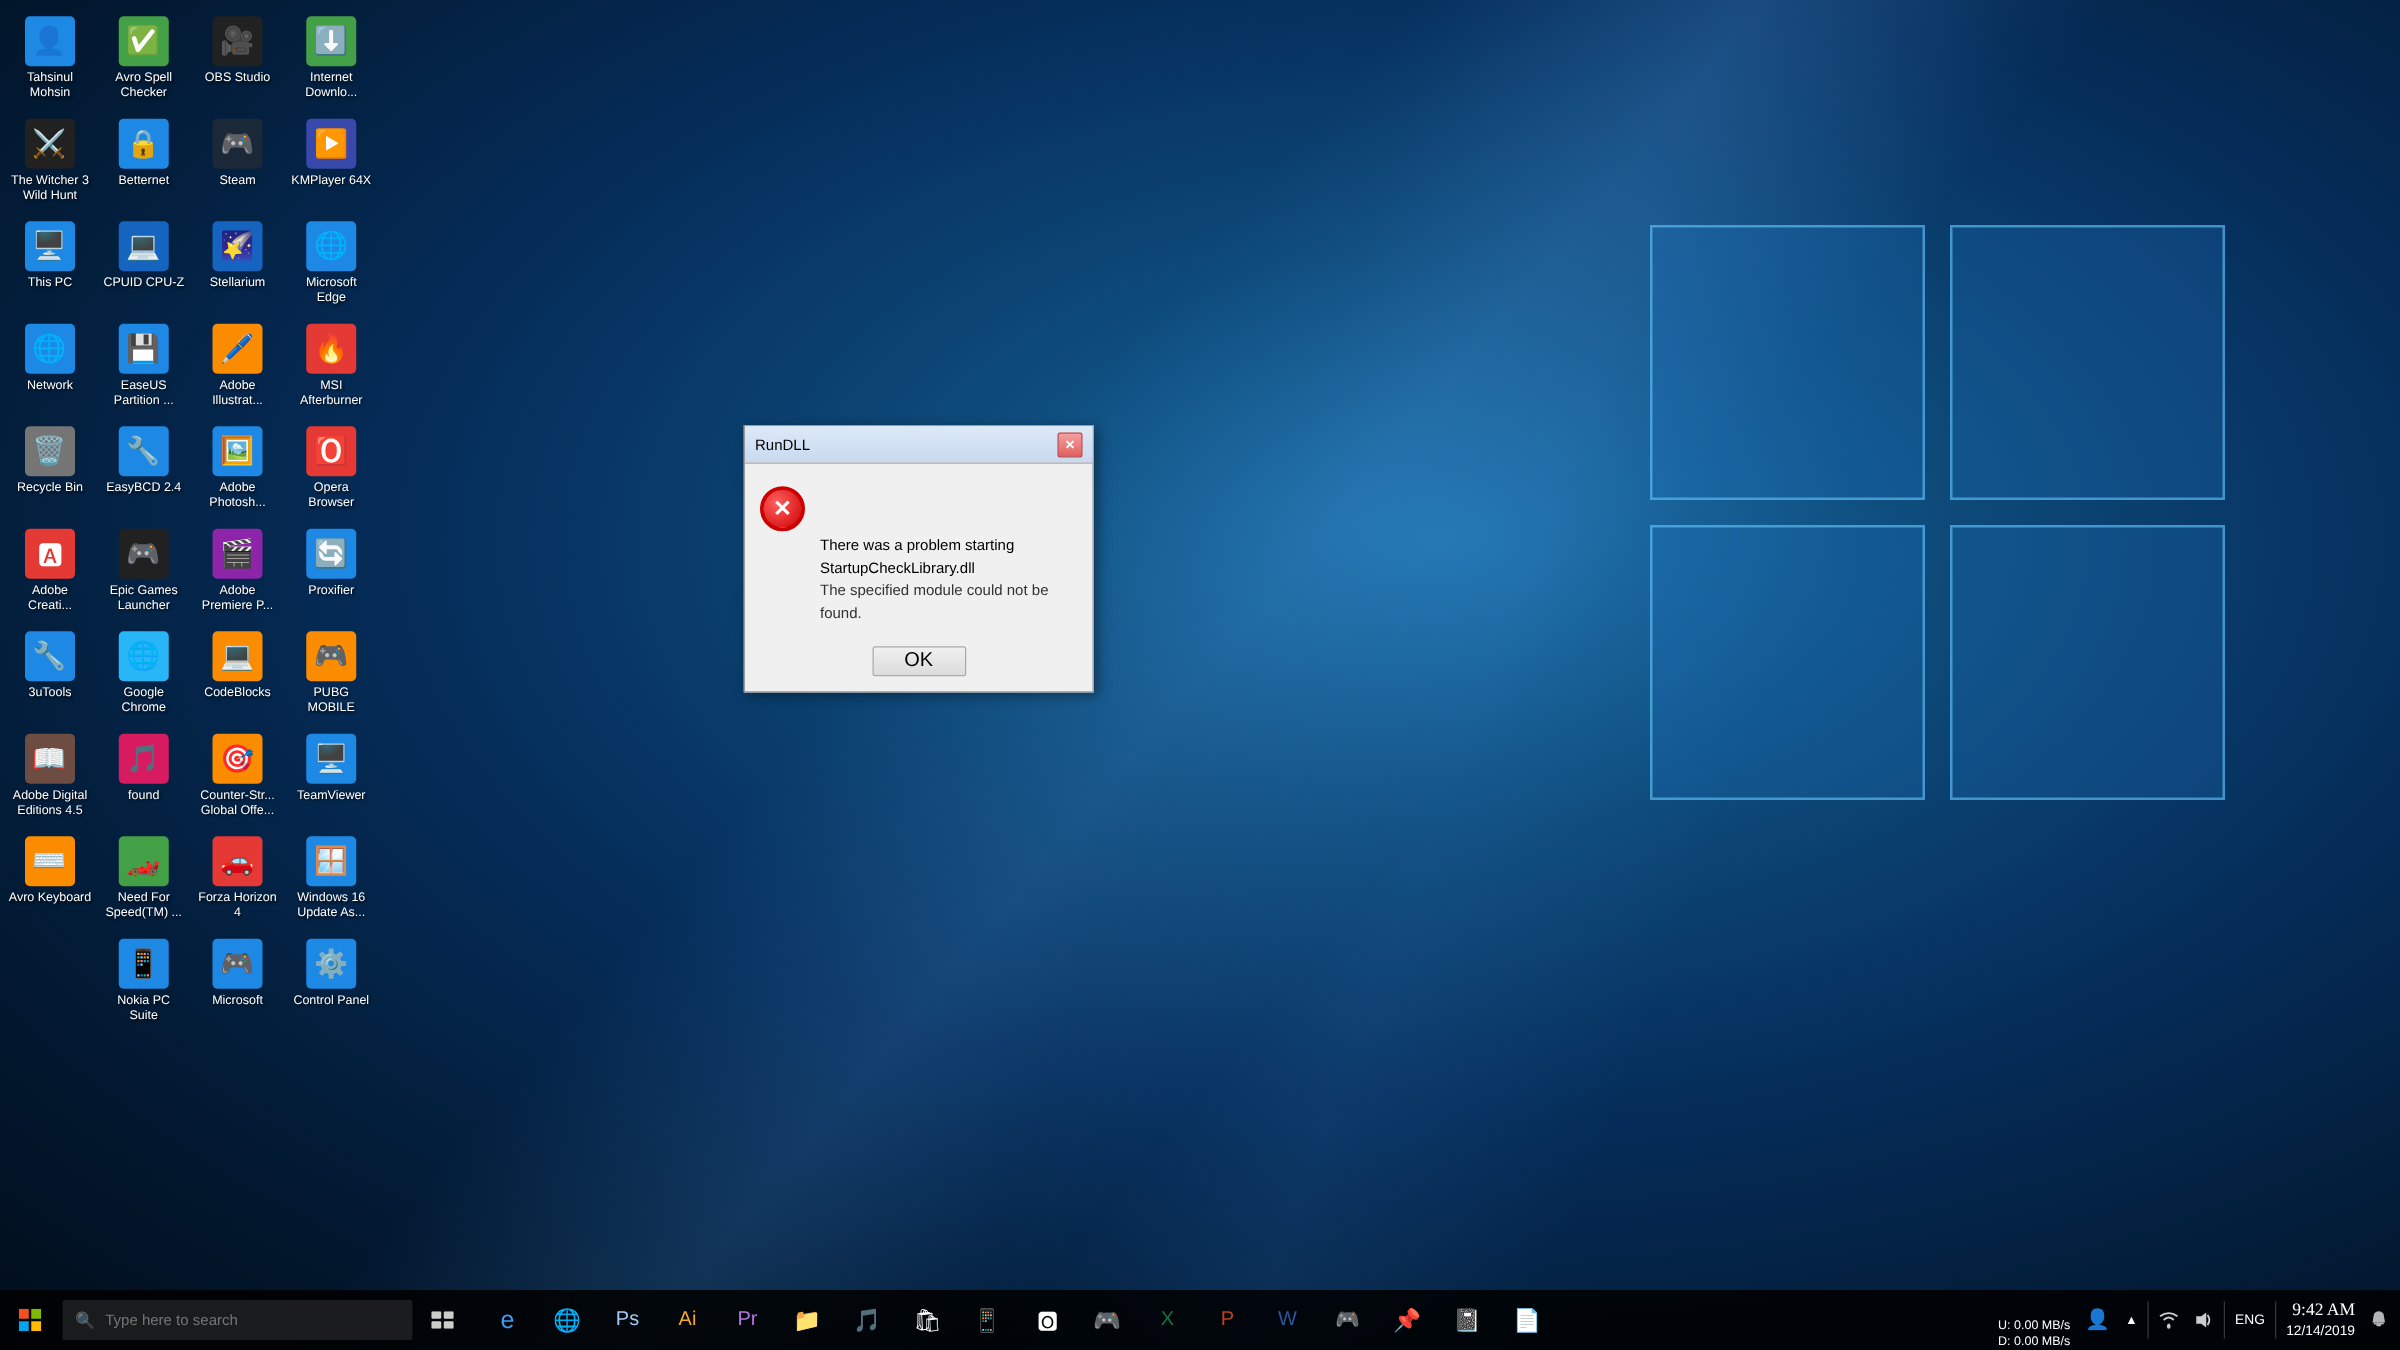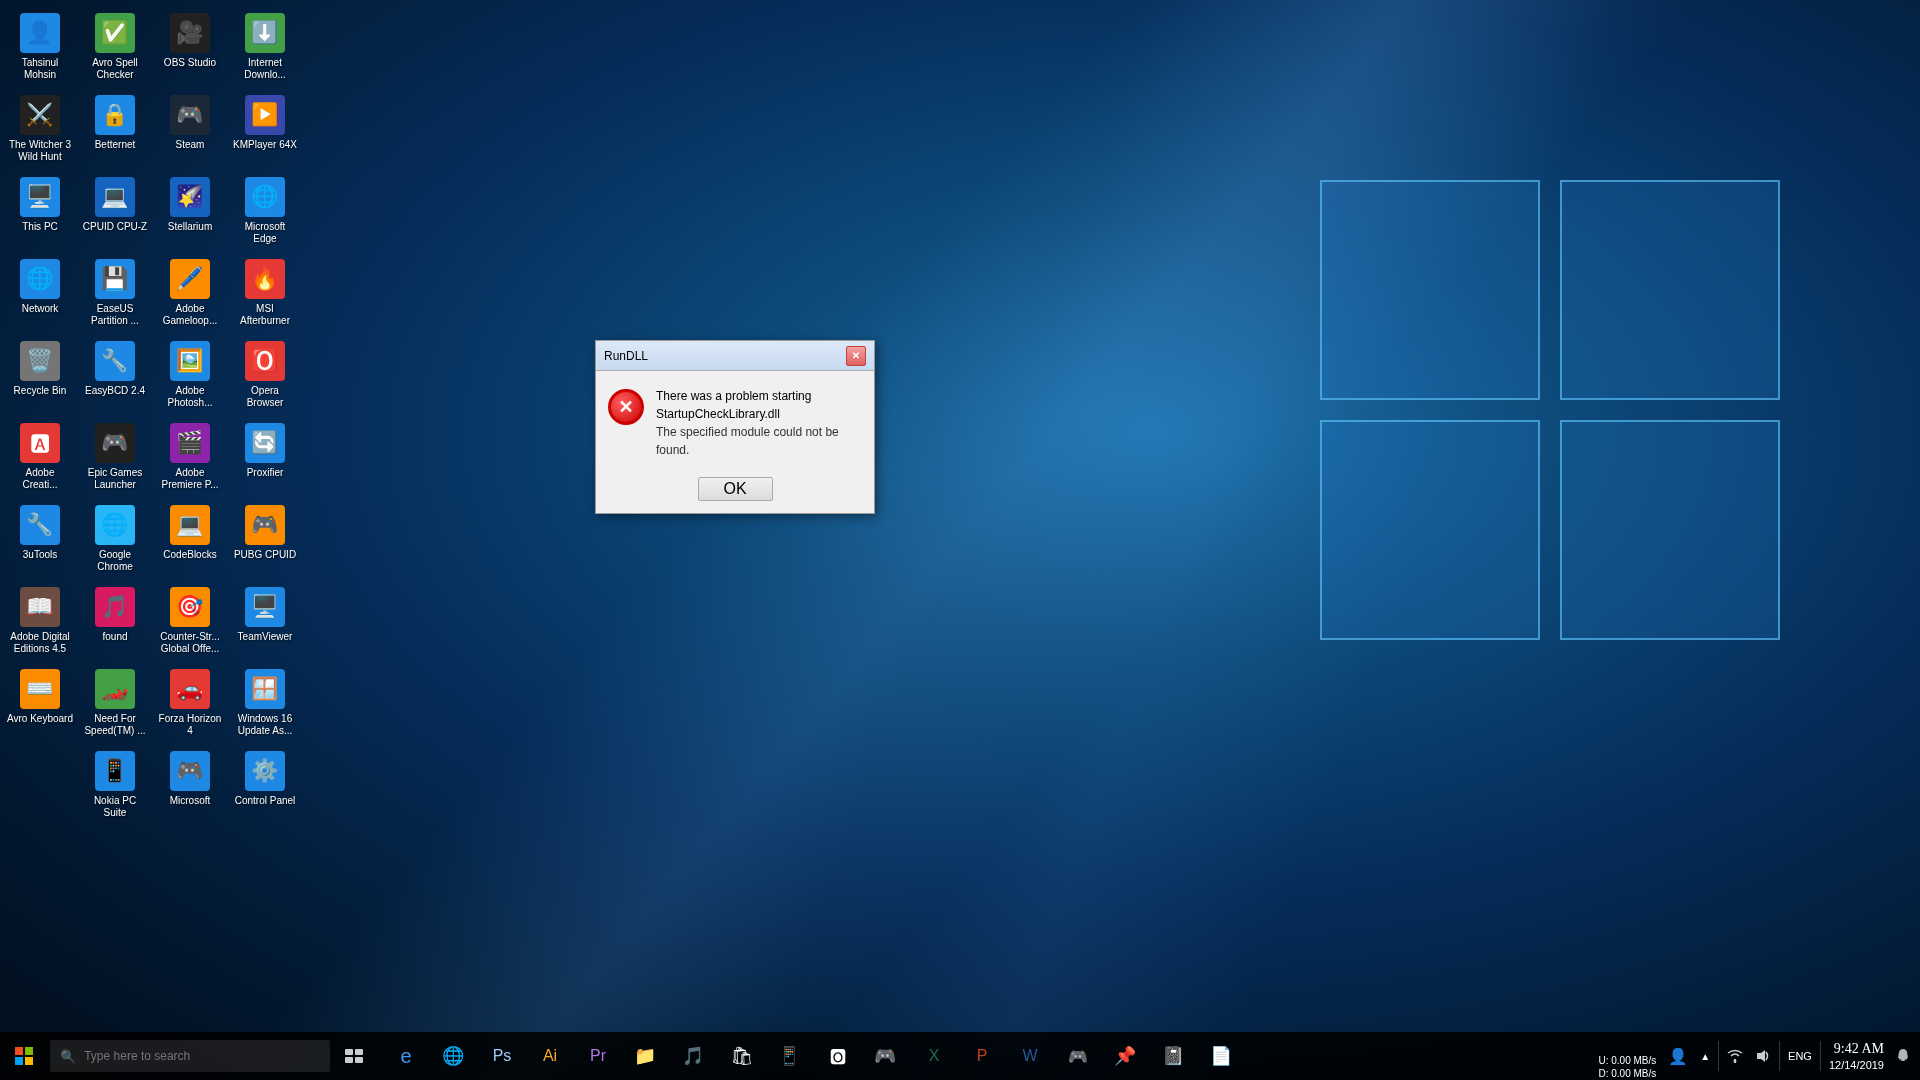--- a/index.html
+++ b/index.html
@@ -260,21 +260,21 @@
       font-weight: bold;
       margin-top: 2px;
     }
 
     #dialog-message {
       font-size: 12px;
       color: #000;
       line-height: 1.5;
     }
 
-    #dialog-message .msg-line1 { font-weight: normal; }
+    #dialog-message .msg-line1 { font-weight: normal; margin-top: 40px; }
     #dialog-message .msg-line2 { color: #333; }
 
     #dialog-footer {
       padding: 6px 12px 12px 12px;
       display: flex;
       justify-content: center;
     }
 
     #ok-button {
       width: 75px;
@@ -415,21 +415,21 @@
       <div class="desktop-icon">
         <div class="icon-img ic-steam">🎮</div>
         <span class="icon-label">Steam</span>
       </div>
       <div class="desktop-icon">
         <div class="icon-img ic-darkblue">🌠</div>
         <span class="icon-label">Stellarium</span>
       </div>
       <div class="desktop-icon">
         <div class="icon-img ic-orange">🖊️</div>
-        <span class="icon-label">Adobe Gameloop...</span>
+        <span class="icon-label">Adobe Illustrat...</span>
       </div>
       <div class="desktop-icon">
         <div class="icon-img ic-blue">🖼️</div>
         <span class="icon-label">Adobe Photosh...</span>
       </div>
       <div class="desktop-icon">
         <div class="icon-img ic-purple">🎬</div>
         <span class="icon-label">Adobe Premiere P...</span>
       </div>
       <div class="desktop-icon">
@@ -470,21 +470,21 @@
       <div class="desktop-icon">
         <div class="icon-img ic-red">🅾️</div>
         <span class="icon-label">Opera Browser</span>
       </div>
       <div class="desktop-icon">
         <div class="icon-img ic-blue">🔄</div>
         <span class="icon-label">Proxifier</span>
       </div>
       <div class="desktop-icon">
         <div class="icon-img ic-orange">🎮</div>
-        <span class="icon-label">PUBG CPUID</span>
+        <span class="icon-label">PUBG MOBILE</span>
       </div>
       <div class="desktop-icon">
         <div class="icon-img ic-blue">🖥️</div>
         <span class="icon-label">TeamViewer</span>
       </div>
       <div class="desktop-icon">
         <div class="icon-img ic-blue">🪟</div>
         <span class="icon-label">Windows 16 Update As...</span>
       </div>
       <div class="desktop-icon">

